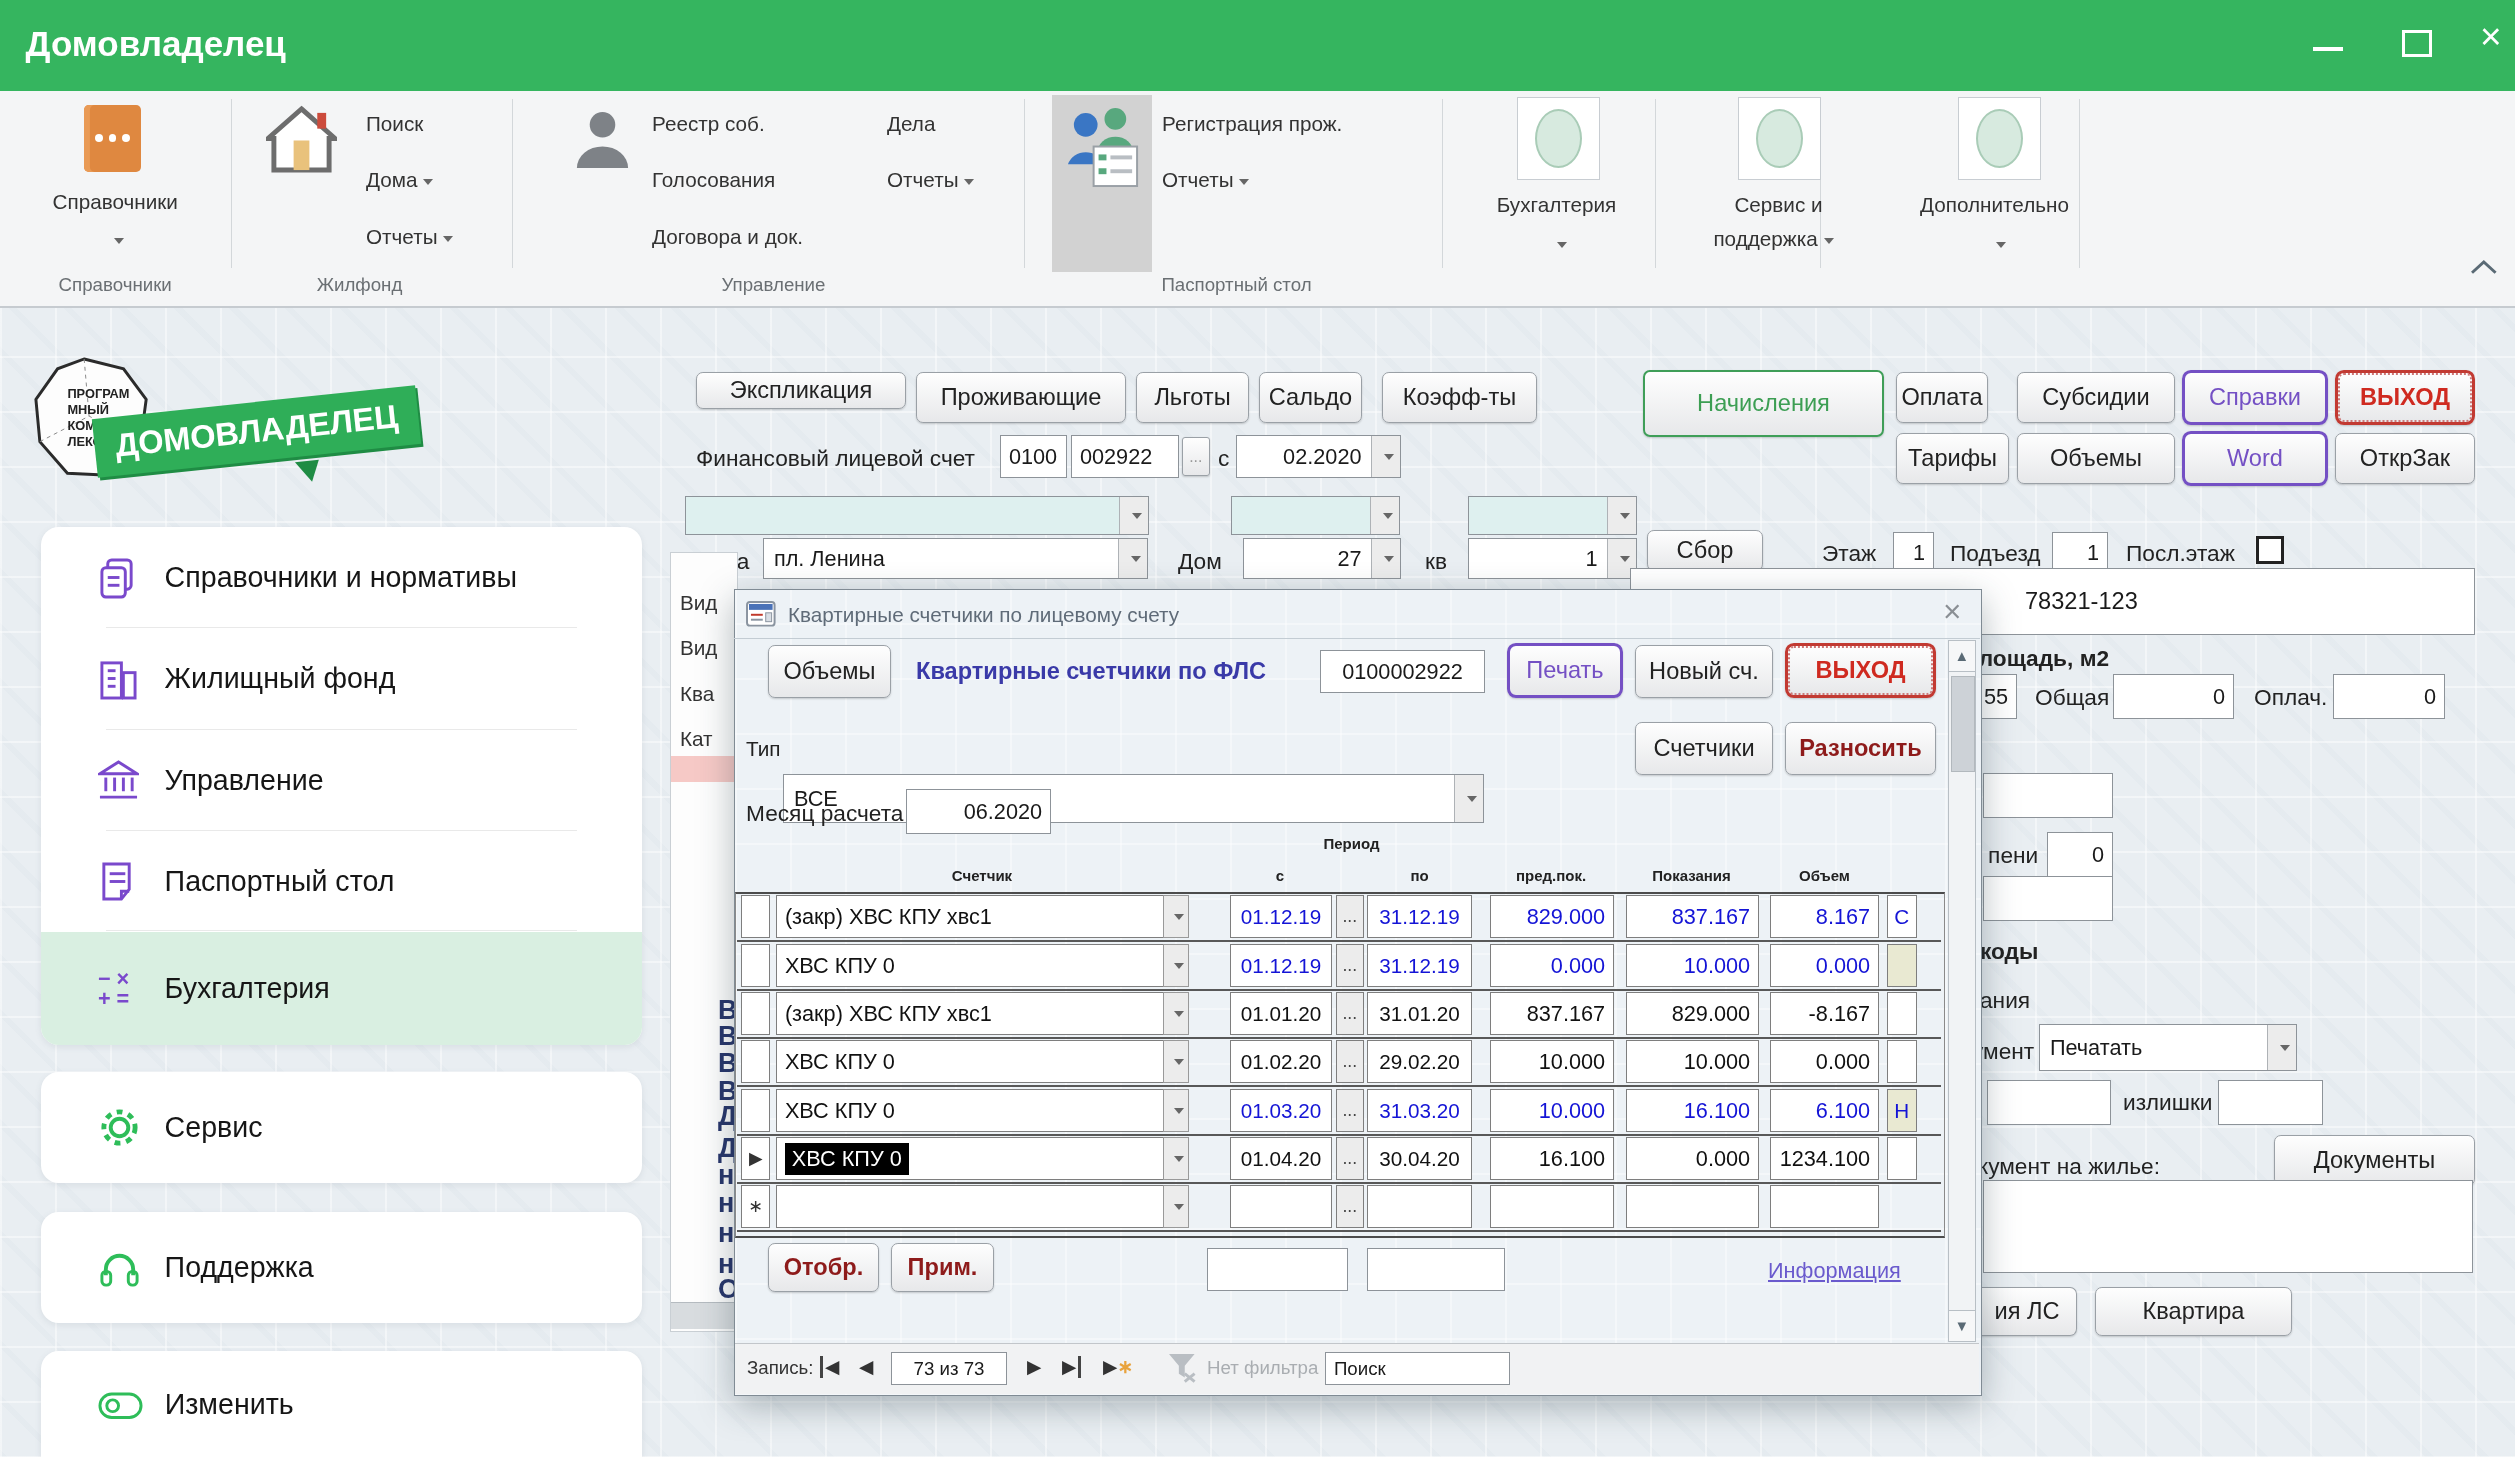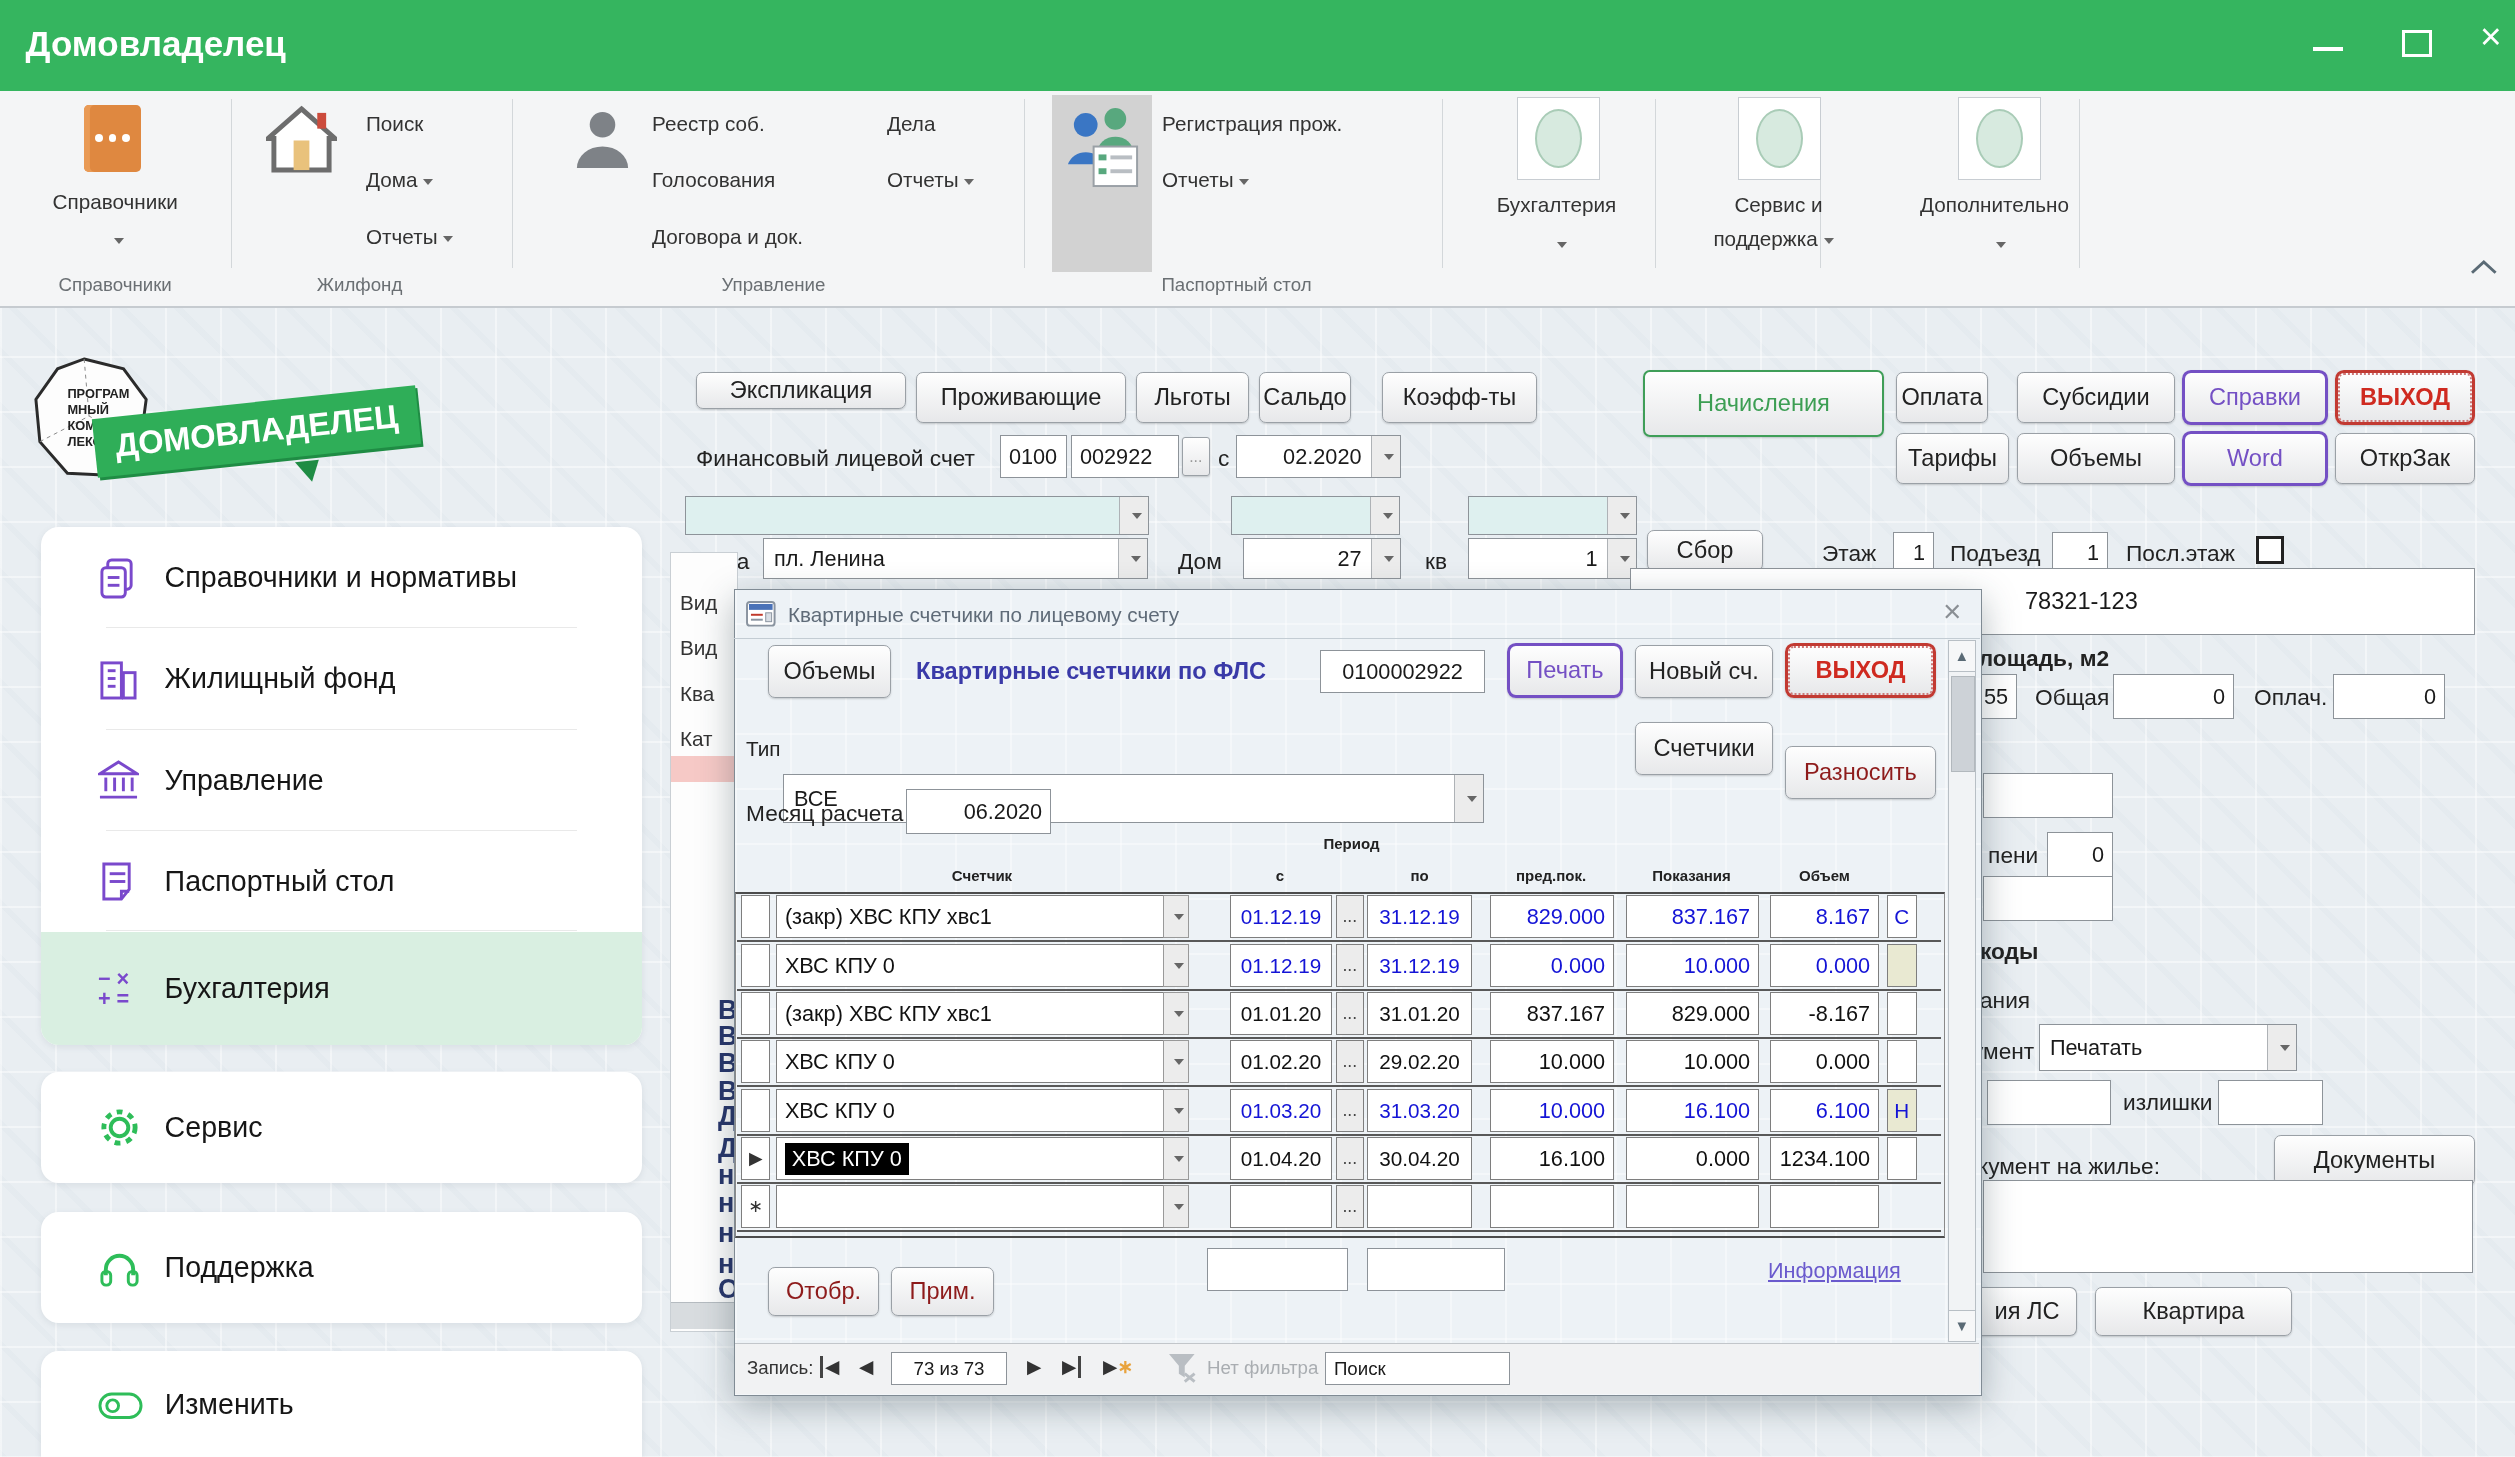--- a/index.html
+++ b/index.html
@@ -27,21 +27,21 @@
   .greenbox{width:81px;height:81px;background:#fff;border:1px solid #c8cdd2;display:flex;align-items:center;justify-content:center;}
   .greenbox i{width:43px;height:55px;background:#d7eadf;border:2px solid #a9ccb7;border-radius:50%;}
   .pressed{background:#d2d2d2;}
   
   .btn{display:flex;align-items:center;justify-content:center;background:linear-gradient(#fefefe,#e7e8ea);
     border:1px solid #9aa0a6;border-radius:6.9px;font-size:23.6px;color:#222;box-shadow:0 1px 2px rgba(0,0,0,.18);
     white-space:nowrap;cursor:default;box-sizing:border-box;}
   .btn.green{border:2px solid #3f9e58;color:#3c9e53;}
   .btn.purple{border:3px solid #7450c4;color:#7450c4;border-radius:8.9px;}
   .btn.red{border:3px solid #c23a32;color:#cf2a20;border-radius:8.9px;font-weight:bold;outline:2px dotted #c77;outline-offset:-5.9px;}
-  .btn.darkred{color:#8e1b1b;font-weight:normal;margin-top:24px;}
+  .btn.darkred{color:#8e1b1b;font-weight:bold;}
   
   .field{background:#fff;border:1px solid #8d9399;box-sizing:border-box;font-size:21.7px;color:#1a1a1a;display:flex;align-items:center;padding:0 7.9px;}
   .field.right{justify-content:flex-end;}
   .combo{background:#fff;border:1px solid #8d9399;box-sizing:border-box;display:flex;align-items:center;font-size:21.7px;color:#1a1a1a;}
   .combo .val{flex:1;padding:0 9.9px;overflow:hidden;white-space:nowrap;}
   .cab{width:27.6px;align-self:stretch;background:#ececec;border-left:1px solid #aeb2b6;display:flex;align-items:center;justify-content:center;}
   .combo.cyan{background:#def0ef;}
   .lbl{font-size:22.7px;color:#222;white-space:nowrap;}
   .blbl{font-size:22.7px;color:#222;font-weight:bold;white-space:nowrap;}
   
@@ -266,21 +266,21 @@
     <svg style="margin-left:57px;" width="45" height="29.6" viewBox="0 0 46 30">
       <rect x="2" y="4" width="42" height="24" rx="12" fill="none" stroke="#2ebd59" stroke-width="3"></rect>
       <circle cx="15" cy="16" r="6" fill="none" stroke="#2ebd59" stroke-width="3"></circle>
     </svg>
     <span style="margin-left:21.7px;">Изменить</span>
   </div>
 
   <div class="abs btn" style="left:696px;top:372px;width:210px;height:37px;">Экспликация</div>
   <div class="abs btn" style="left:916px;top:372px;width:210px;height:51px;">Проживающие</div>
   <div class="abs btn" style="left:1136px;top:372px;width:113px;height:51px;">Льготы</div>
-  <div class="abs btn" style="left:1259px;top:372px;width:92px;height:51px;">Сальдо</div>
+  <div class="abs btn" style="left:1259px;top:372px;width:103px;height:51px;">Сальдо</div>
   <div class="abs btn" style="left:1382px;top:372px;width:155px;height:51px;">Коэфф-ты</div>
   <div class="abs btn green" style="left:1643px;top:370px;width:241px;height:67px;">Начисления</div>
   <div class="abs btn" style="left:1896px;top:372px;width:92px;height:51px;">Оплата</div>
   <div class="abs btn" style="left:2017px;top:372px;width:158px;height:51px;">Субсидии</div>
   <div class="abs btn purple" style="left:2182px;top:370px;width:146px;height:55px;">Справки</div>
   <div class="abs btn red" style="left:2335px;top:370px;width:140px;height:55px;">ВЫХОД</div>
 
   <div class="abs btn" style="left:1896px;top:433px;width:113px;height:51px;">Тарифы</div>
   <div class="abs btn" style="left:2017px;top:433px;width:158px;height:51px;">Объемы</div>
   <div class="abs btn purple" style="left:2182px;top:431px;width:146px;height:55px;">Word</div>

